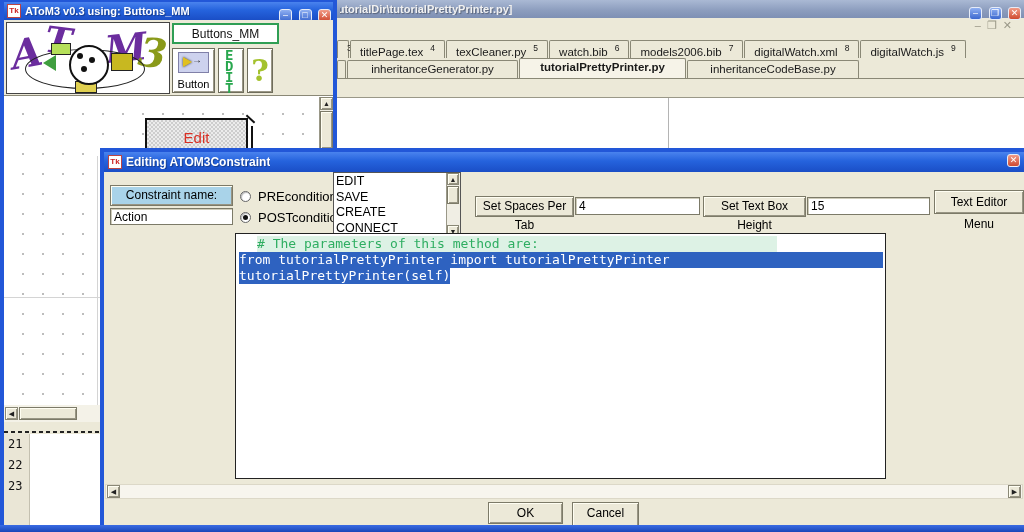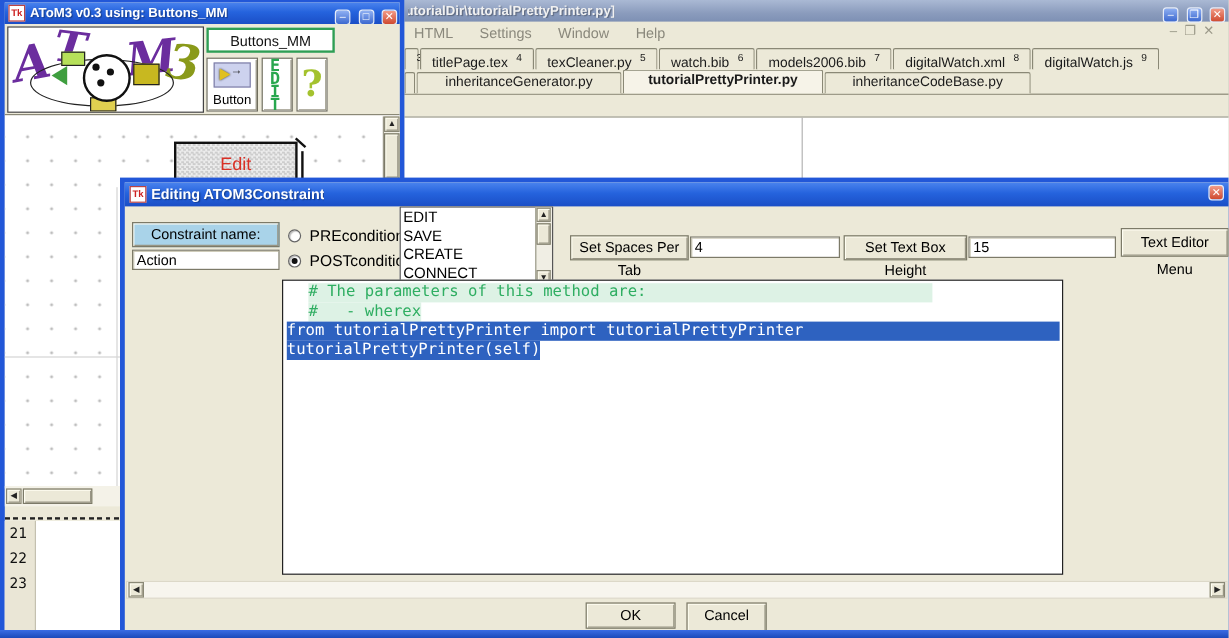--- a/index.html
+++ b/index.html
@@ -147,26 +147,20 @@
 
   <div id="editorWin" class="abs">
     <div id="editorTitle" class="abs tb-inactive">
       <span class="tb-text">tutorialDir\tutorialPrettyPrinter.py]</span>
     </div>
     <div id="editorBtns" class="abs">
       <span class="winbtn">–</span>
       <span class="winbtn">❐</span>
       <span class="winbtn close">✕</span>
     </div>
-    <div id="editorMenu" class="abs">
-      <span>HTML</span>
-      <span>Settings</span>
-      <span>Window</span>
-      <span>Help</span>
-    </div>
     <div id="mdiCtrls" class="abs">–❐✕</div>
 
     <div id="tabs1" class="abs tabrow">
       <div class="tab lead"><sup>3</sup></div>
       <div class="tab"><span>titlePage.tex</span><sup>4</sup></div>
       <div class="tab"><span>texCleaner.py</span><sup>5</sup></div>
       <div class="tab"><span>watch.bib</span><sup>6</sup></div>
       <div class="tab"><span>models2006.bib</span><sup>7</sup></div>
       <div class="tab"><span>digitalWatch.xml</span><sup>8</sup></div>
       <div class="tab"><span>digitalWatch.js</span><sup>9</sup></div>
@@ -287,21 +281,20 @@
       </div>
 
       <div id="sptBtn" class="abs btn3d">Set Spaces Per Tab</div>
       <div id="sptInp" class="abs inp">4</div>
       <div id="tbhBtn" class="abs btn3d">Set Text Box Height</div>
       <div id="tbhInp" class="abs inp">15</div>
       <div id="temBtn" class="abs btn3d">Text Editor Menu</div>
 
       <div id="codeArea" class="abs">
         <div id="cl0" class="cl comment"><span># The parameters of this method are:</span></div>
-        <div id="cl1" class="cl comment"><span>#   - wherex</span></div>
         <div id="cl3" class="cl selected"><span>from tutorialPrettyPrinter import tutorialPrettyPrinter</span></div>
         <div id="cl4" class="cl selected"><span>tutorialPrettyPrinter(self)</span></div>
       </div>
 
       <div id="dlgHScroll" class="abs">
         <div class="arrowbox abs" style="left:1px;top:0;width:13px;height:13px">◀</div>
         <div class="arrowbox abs" style="right:1px;top:0;width:13px;height:13px">▶</div>
       </div>
 
       <div id="okBtn" class="abs btn3d">OK</div>

